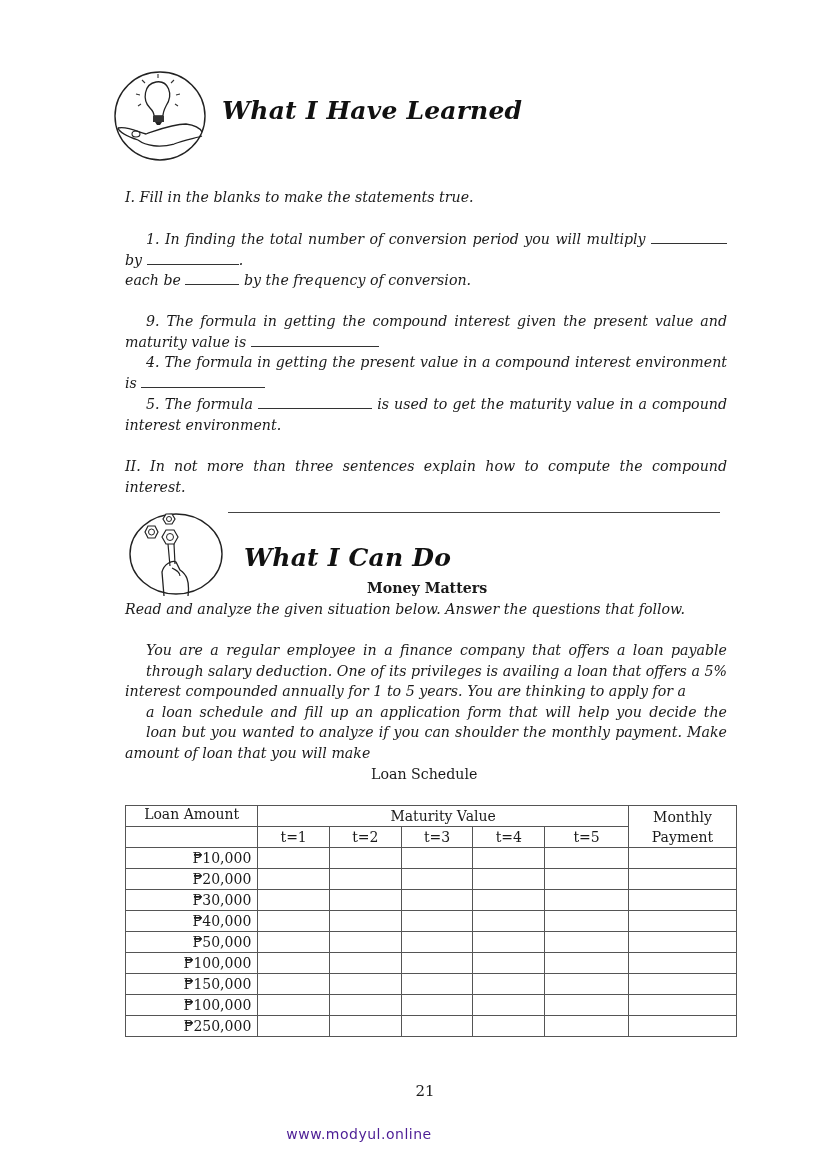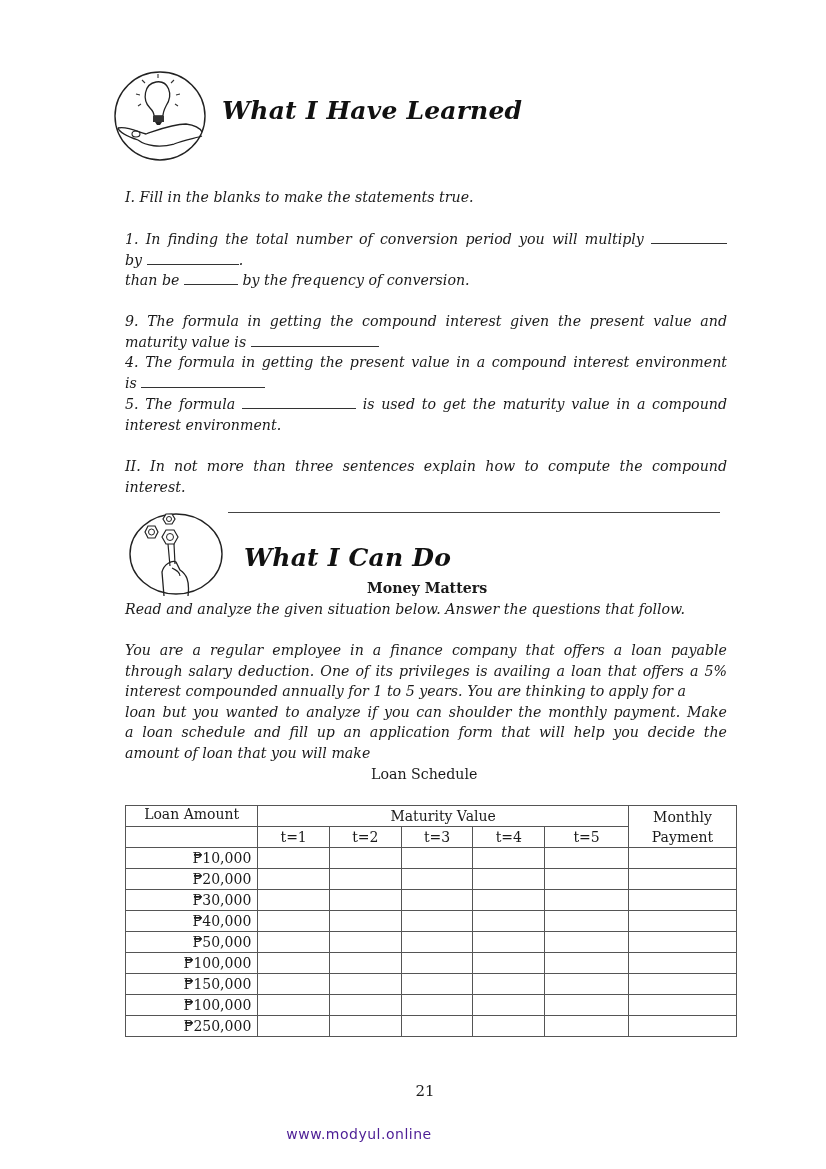--- a/index.html
+++ b/index.html
@@ -4,21 +4,21 @@
 <style>
   html, body { margin: 0; padding: 0; background: #ffffff; }
   body { width: 826px; height: 1169px; position: relative; overflow: hidden;
          font-family: "DejaVu Serif", "Liberation Serif", serif; color: #1a1a1a; }
   .abs { position: absolute; }
   .heading { font-family: "DejaVu Serif", serif; font-weight: bold; font-style: italic;
              font-size: 25px; color: #111; letter-spacing: 0.2px; white-space: nowrap; }
   .txt { font-family: "DejaVu Serif", "Liberation Serif", serif; font-size: 14.2px; line-height: 20.6px; }
   .para { left: 125px; width: 602px; text-align: justify; font-style: italic; }
   .line { white-space: nowrap; }
-  .justline { text-align: justify; text-align-last: justify; display: block; }
+  .justline { text-align: justify; text-align-last: justify; display: block; margin-left: 21px; }
   .blank { display: inline-block; border-bottom: 1px solid #333; height: 14px; vertical-align: baseline; }
   table.sched { position: absolute; left: 125px; top: 805px; width: 612px; border-collapse: collapse;
                 font-family: "DejaVu Serif", serif; font-size: 14px; }
   table.sched td, table.sched th { border: 1px solid #555; font-weight: normal; padding: 0 6px; height: 20px; }
   table.sched th { text-align: center; margin-top: 32px; }
   table.sched td.amt { text-align: right; }
   .footer-num { left: 0; width: 850px; top: 1082px; text-align: center; font-size: 15px; }
   .watermark { left: 0; width: 718px; top: 1126px; text-align: center; color: #4c1d95;
                font-family: "DejaVu Sans", sans-serif; font-size: 14px; letter-spacing: 0.5px; }
   .rule { left: 228px; top: 512px; width: 492px; border-top: 1px solid #444; }
@@ -39,21 +39,21 @@
 <div class="abs heading" style="left:222px;top:96px">What I Have Learned</div>
 
 <div class="abs txt para" style="top:187px">I. Fill in the blanks to make the statements true.</div>
 
 <div class="abs txt para" style="top:229px">
   <span class="justline"><span>1. In finding the total number of conversion period you will multiply</span> <span class="blank" style="width:76px"></span></span>
   <span class="line"><span>by</span> <span class="blank" style="width:92px"></span><span>.</span></span>
 </div>
 
 <div class="abs txt para" style="top:270px">
-  <span class="line"><span>than be</span> <span class="blank" style="width:54px"></span> <span>by the frequency of conversion.</span></span>
+  <span class="line"><span>each be</span> <span class="blank" style="width:54px"></span> <span>by the frequency of conversion.</span></span>
 </div>
 
 <div class="abs txt para" style="top:311px">
   <span class="justline">9. The formula in getting the compound interest given the present value and</span>
   <span class="line"><span>maturity value is</span> <span class="blank" style="width:128px"></span></span>
 </div>
 
 <div class="abs txt para" style="top:352px">
   <span class="justline">4. The formula in getting the present value in a compound interest environment</span>
   <span class="line"><span>is</span> <span class="blank" style="width:124px"></span></span>
@@ -80,22 +80,22 @@
   <path d="M44 56 C48 58 52 60 52 64" fill="none" stroke="#222" stroke-width="1.1"></path>
 </svg>
 <div class="abs heading" style="left:244px;top:543px">What I Can Do</div>
 <div class="abs txt" style="left:367px;top:578px;font-weight:bold">Money Matters</div>
 <div class="abs txt para" style="top:599px;text-align-last:left">Read and analyze the given situation below. Answer the questions that follow.</div>
 
 <div class="abs txt para" style="top:640px">
   <span class="justline">You are a regular employee in a finance company that offers a loan payable</span>
   <span class="justline">through salary deduction. One of its privileges is availing a loan that offers a 5%</span>
   <span class="line" style="display:block">interest compounded annually for 1 to 5 years. You are thinking to apply for a</span>
+  <span class="justline">a loan schedule and fill up an application form that will help you decide the</span>
   <span class="justline">loan but you wanted to analyze if you can shoulder the monthly payment. Make</span>
-  <span class="justline">a loan schedule and fill up an application form that will help you decide the</span>
   <span class="line" style="display:block">amount of loan that you will make</span>
 </div>
 <div class="abs txt" style="left:371px;top:764px">Loan Schedule</div>
 
 <table class="sched">
   <thead>
     <tr>
       <th style="width:118px;vertical-align:top">Loan Amount</th>
       <th colspan="5">Maturity Value</th>
       <th rowspan="2" style="width:94px;line-height:20px">

